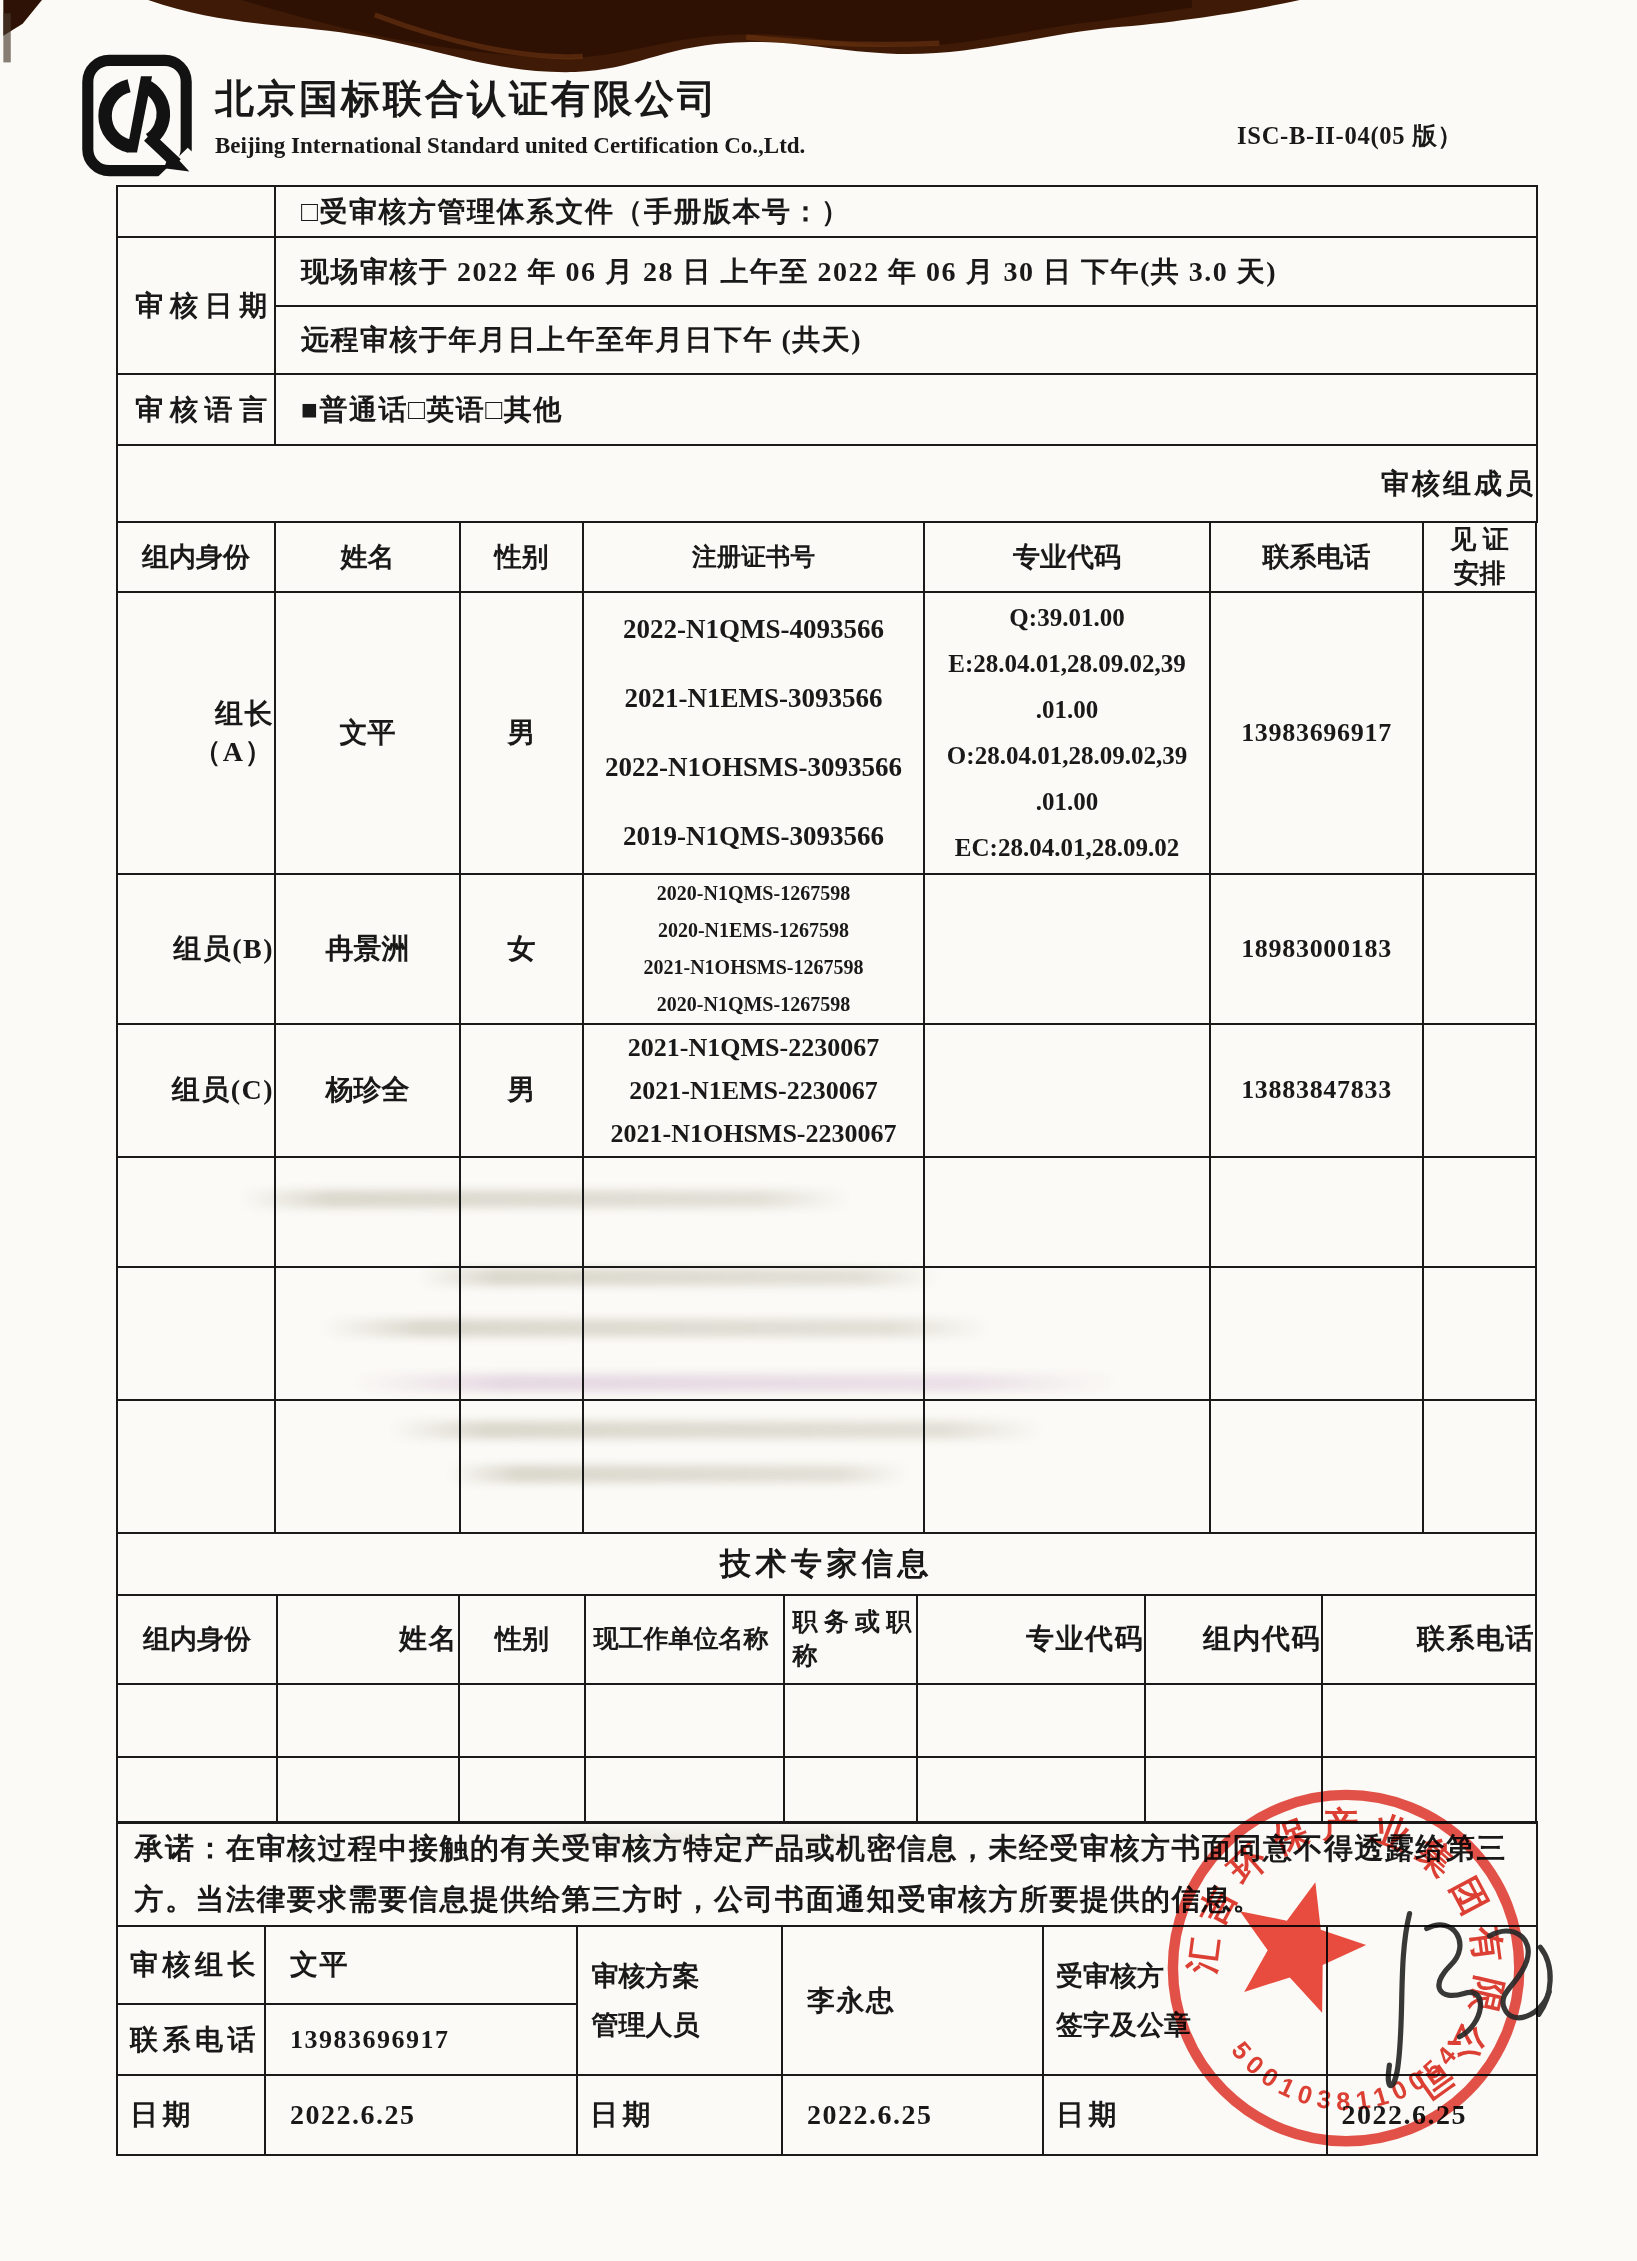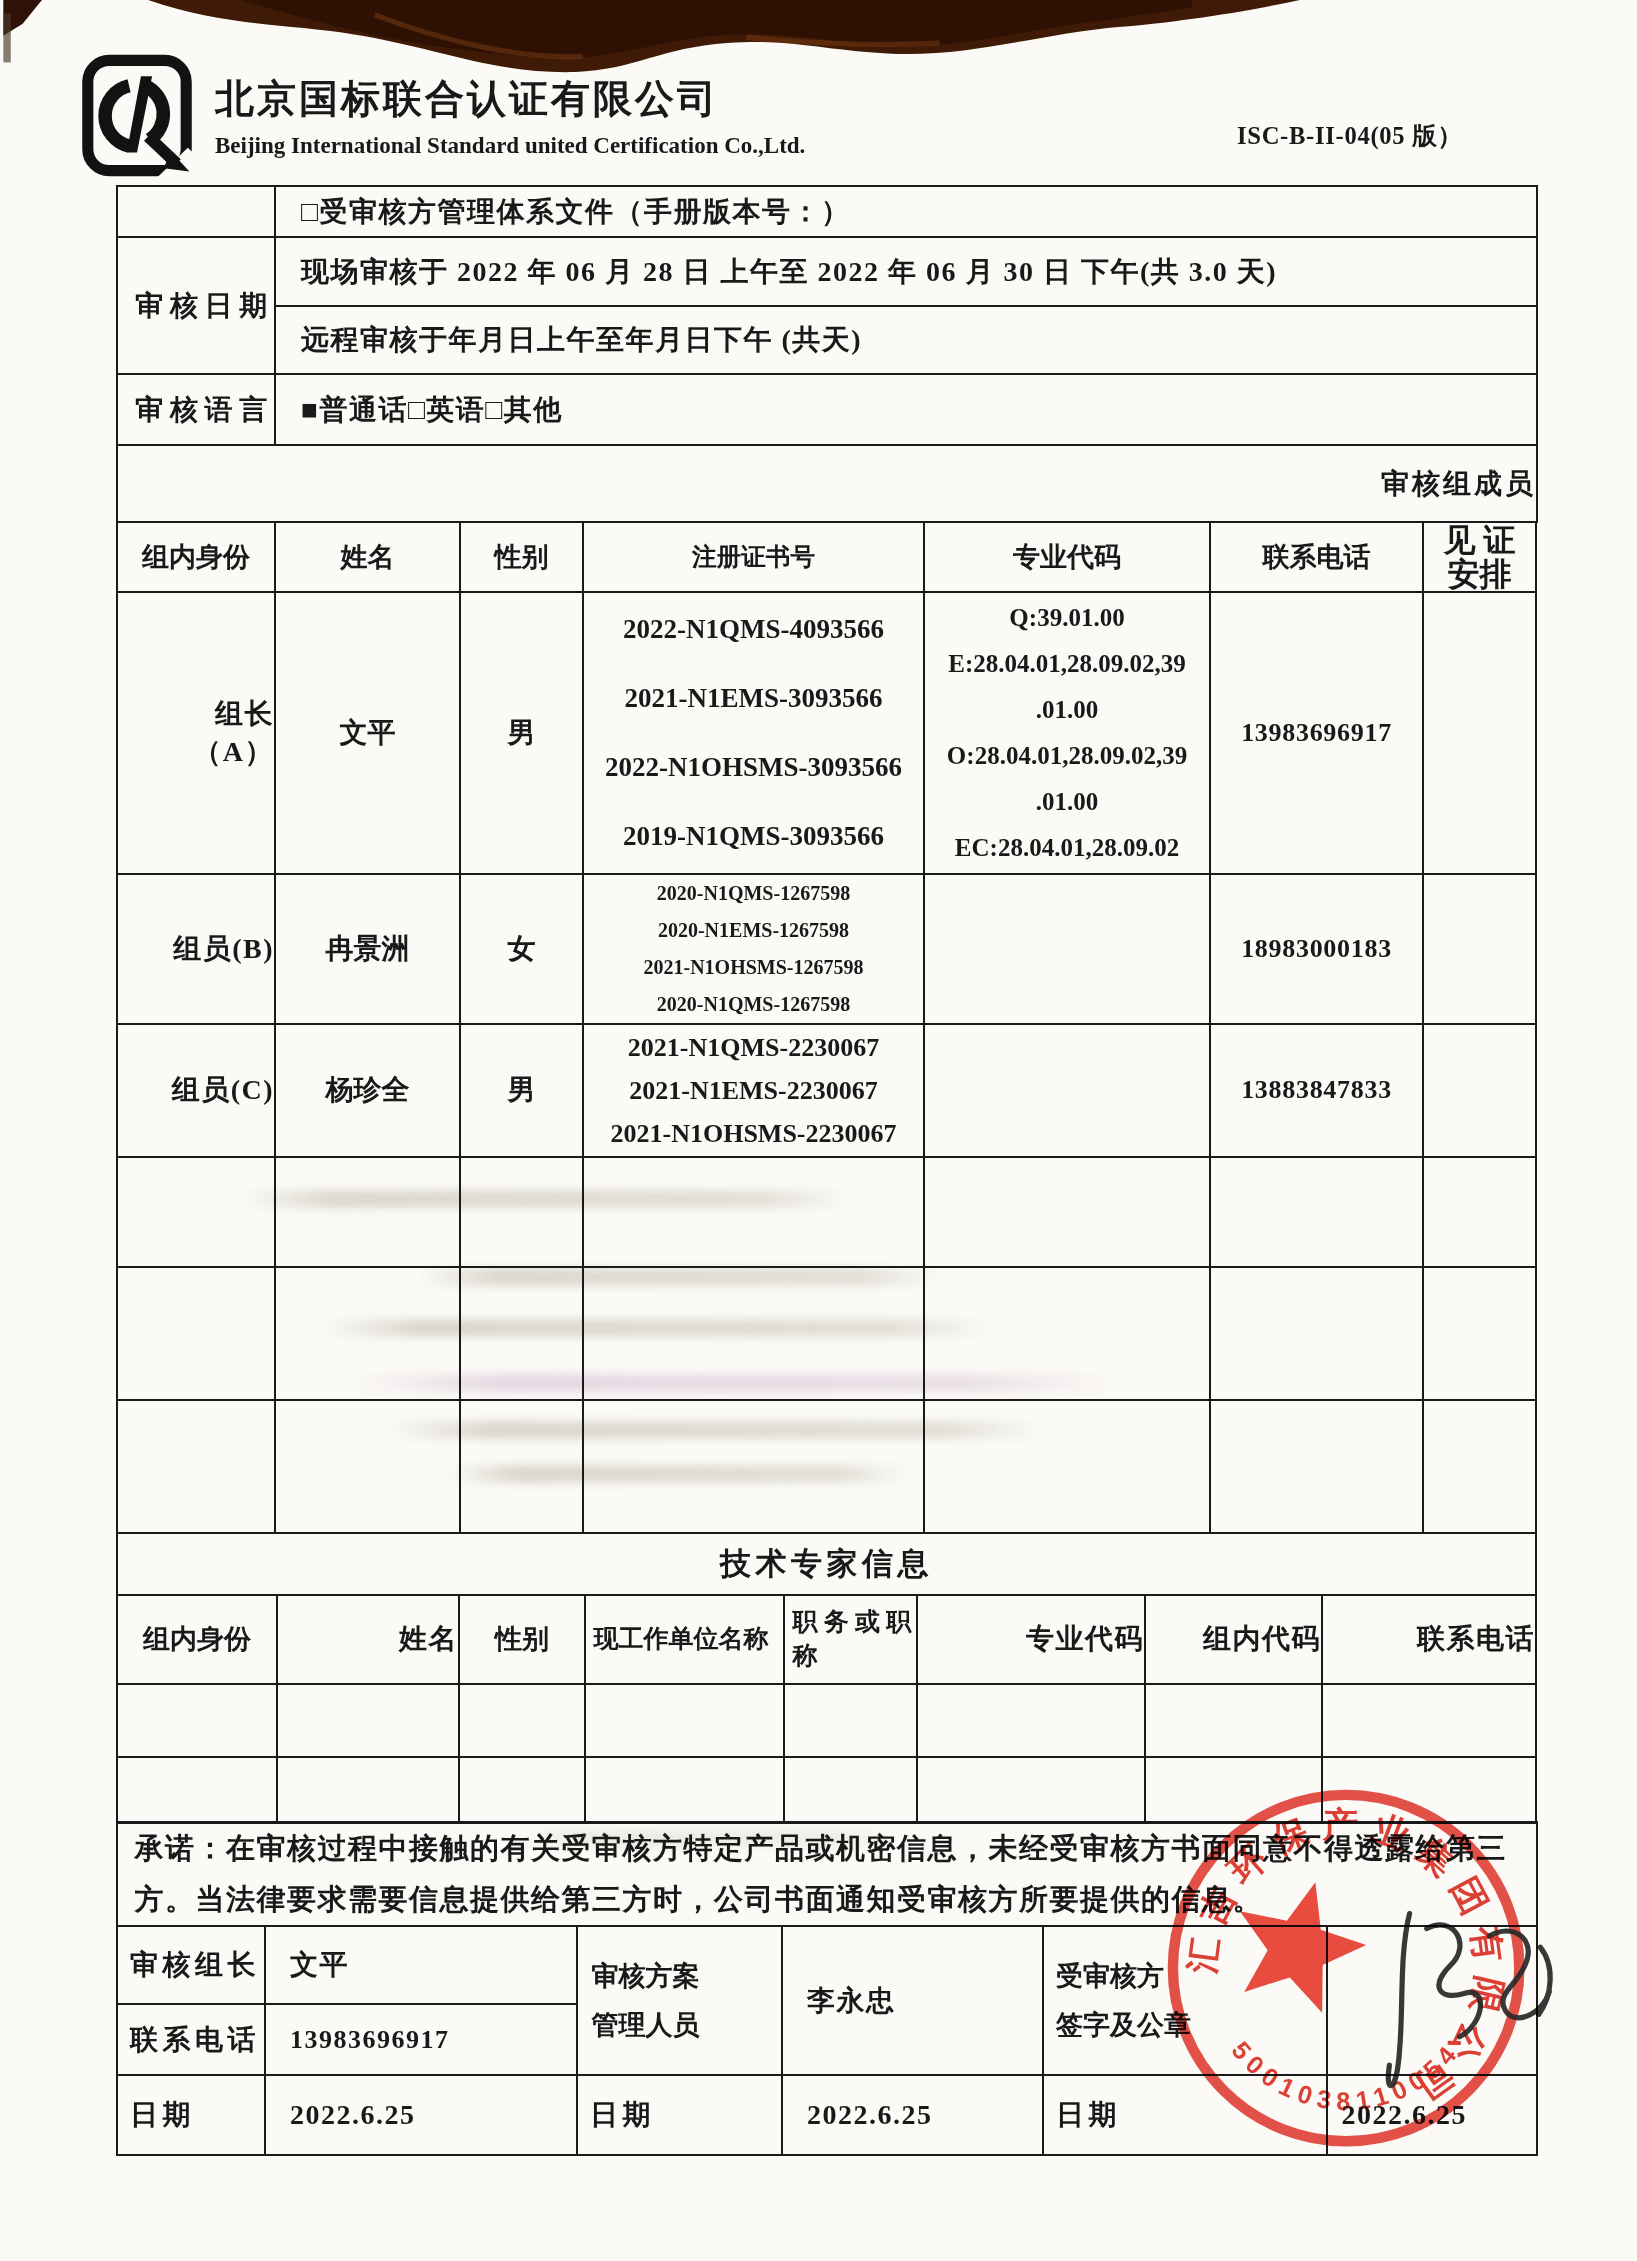--- a/index.html
+++ b/index.html
@@ -31,21 +31,21 @@
   .ctr{text-align:center;}
   .pre{white-space:pre-line;}
   .line{text-align:center;font-weight:700;}
   .certsA .line{line-height:69px;font-size:27px;}
   .codesA .line{line-height:46px;font-size:25px;}
   .certsB .line{line-height:37px;font-size:20px;}
   .certsC .line{line-height:43px;font-size:26px;}
   .phone{font-size:26px;text-align:center;letter-spacing:0.7px;}
   .commit{font-size:29px;line-height:51px;text-align:left;padding:0 16.4px;letter-spacing:1.5px;}
   .small-h{font-size:27px;}
-  .wit{font-size:32px;line-height:34px;}
+  .wit{font-size:26px;line-height:34px;}
   .footlab{text-align:left;padding-left:12px;letter-spacing:4.5px;}
   .footval{text-align:left;padding-left:24px;letter-spacing:1.5px;}
   
   #stamp{position:absolute;left:1152px;top:1768px;mix-blend-mode:multiply;opacity:.95;}
 </style>
 </head>
 <body>
 
 <svg id="scan-top" viewBox="0 0 2196 140">
   <path d="M195,0 C300,36 385,32 470,46 C585,64 660,100 770,97 C850,94 885,64 975,58

